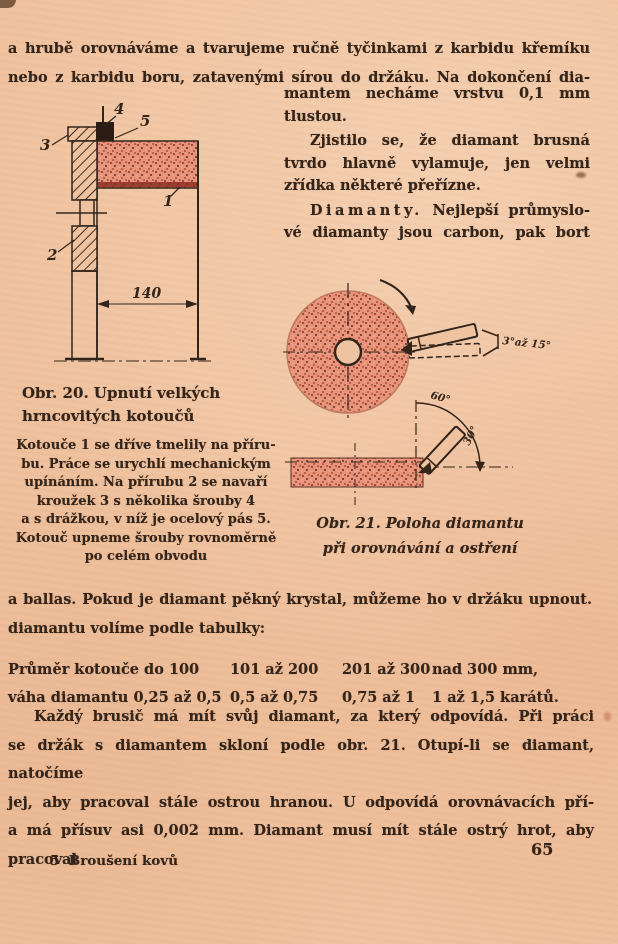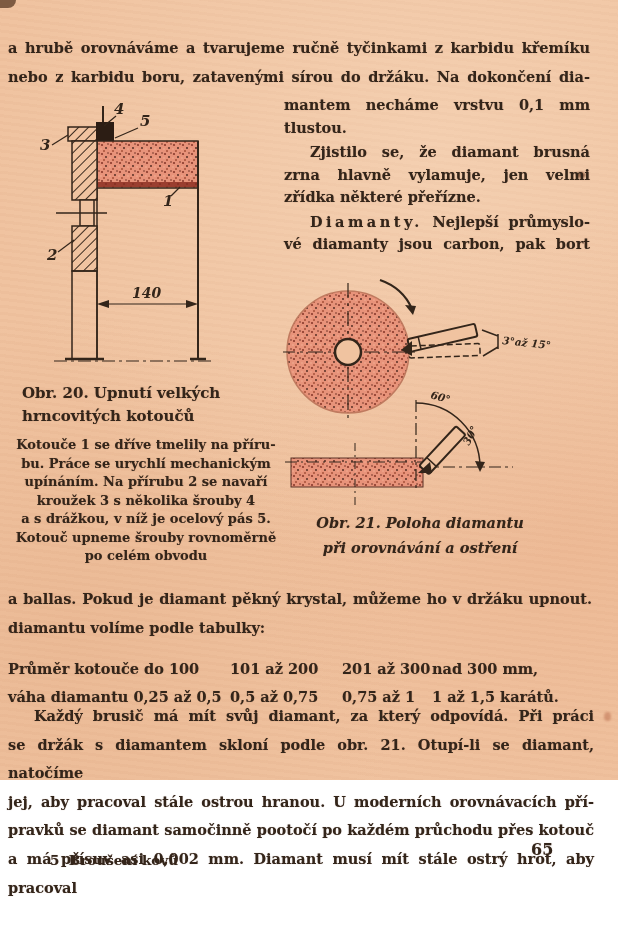--- a/index.html
+++ b/index.html
@@ -1,18 +1,18 @@
 <!DOCTYPE html>
 <html><head>
 <meta charset="utf-8">
 <style>
   html,body{margin:0;padding:0;}
   body{width:618px;height:944px;overflow:hidden;
        font-family:"DejaVu Serif", serif;}
-  .page{position:relative;width:618px;height:780px;
+  .page{position:relative;width:618px;height:944px;
     background:
       radial-gradient(120% 90% at 70% 20%, rgba(255,240,220,.28), transparent 60%),
       radial-gradient(80% 60% at 12% 82%, rgba(208,138,94,.16), transparent 70%),
       radial-gradient(90% 70% at 92% 68%, rgba(226,152,112,.22), transparent 60%),
       repeating-linear-gradient(7deg, rgba(186,118,80,.05) 0 3px, rgba(255,255,255,0) 3px 7px),
       #f0c3a0;
     color:#33251a;}
   .abs{position:absolute;}
   .txt{font-weight:700;color:#33251a;text-shadow:0 0 1px rgba(94,44,22,.35);}
   .body-text{font-size:14.5px;line-height:29px;}
@@ -42,25 +42,25 @@
 
   <div class="abs" style="left:0;top:0;width:16px;height:8px;background:#6b4a33;border-radius:0 0 9px 0;opacity:.85;filter:blur(.5px);"></div>
   <div class="abs blotch" style="left:576px;top:172px;width:10px;height:6px;background:#7a4a30;opacity:.7;"></div>
   <div class="abs blotch" style="left:604px;top:712px;width:7px;height:9px;background:#b86a4a;opacity:.5;"></div>
 
   <div class="abs txt body-text" style="left:8px;top:33px;width:582px;">
     <div class="ln jfull">a hrubě orovnáváme a tvarujeme ručně tyčinkami z karbidu křemíku</div>
     <div class="ln jfull">nebo z karbidu boru, zatavenými sírou do držáku. Na dokončení dia-</div>
   </div>
 
-  <div class="abs txt rc" style="left:284px;top:94px;width:306px;">
+  <div class="abs txt rc" style="left:284px;top:82px;width:306px;">
     <div class="ln jfull">mantem necháme vrstvu 0,1 mm</div>
     <div class="ln">tlustou.</div>
     <div class="ln jfull ind" style="margin-top:2px;">Zjistilo se, že diamant brusná</div>
-    <div class="ln jfull">zrna hlavně vylamuje, jen velmi</div>
+    <div class="ln jfull">tvrdo hlavně vylamuje, jen velmi</div>
     <div class="ln">zřídka některé přeřízne.</div>
     <div class="ln jfull ind" style="margin-top:2px;">
       <span class="lsp">Diamanty.</span>
       <span>Nejlepší průmyslo-</span>
     </div>
     <div class="ln jfull">vé diamanty jsou carbon, pak bort</div>
   </div>
 
   <svg class="abs" style="left:28px;top:98px;" width="238" height="270" viewBox="0 0 238 270">
     <defs>
@@ -191,22 +191,21 @@
       <span class="tbl-c c1">váha diamantu 0,25 až 0,5</span>
       <span class="tbl-c c2">0,5 až 0,75</span>
       <span class="tbl-c c3">0,75 až 1</span>
       <span class="tbl-c c4">1 až 1,5 karátů.</span>
     </div>
   </div>
 
   <div class="abs txt body-text" style="left:8px;top:702px;width:586px;line-height:28.6px;">
     <div class="ln jfull ind">Každý brusič má mít svůj diamant, za který odpovídá. Při práci</div>
     <div class="ln jfull">se držák s diamantem skloní podle obr. 21. Otupí-li se diamant, natočíme</div>
-    <div class="ln jfull">jej, aby pracoval stále ostrou hranou. U moderních orovnávacích pří-</div>
-    <div class="ln jfull">pravků se diamant samočinně pootočí po každém průchodu přes kotouč</div>
+    <div class="ln jfull">jej, aby pracoval stále ostrou hranou. U odpovídá orovnávacích pří-</div>
     <div class="ln jfull">a má přísuv asi 0,002 mm. Diamant musí mít stále ostrý hrot, aby pracoval</div>
   </div>
 
   <div class="abs txt footer" style="left:10px;top:852px;padding-left:40px;">
     <span>5</span>&nbsp;&nbsp;<span>Broušení kovů</span>
   </div>
   <div class="abs txt pagenum" style="left:531px;top:840px;">65</div>
 
 </div>
 

